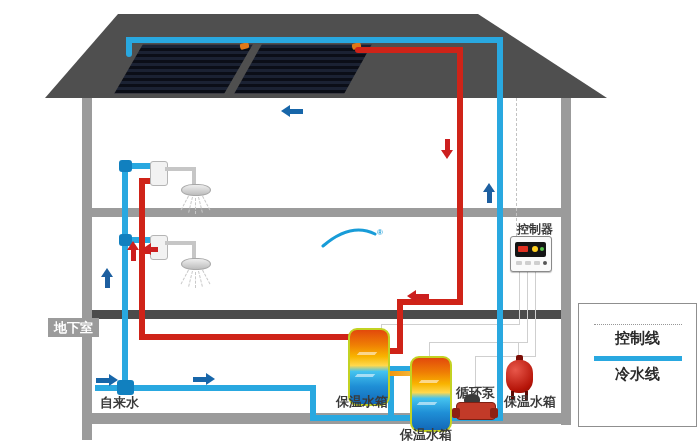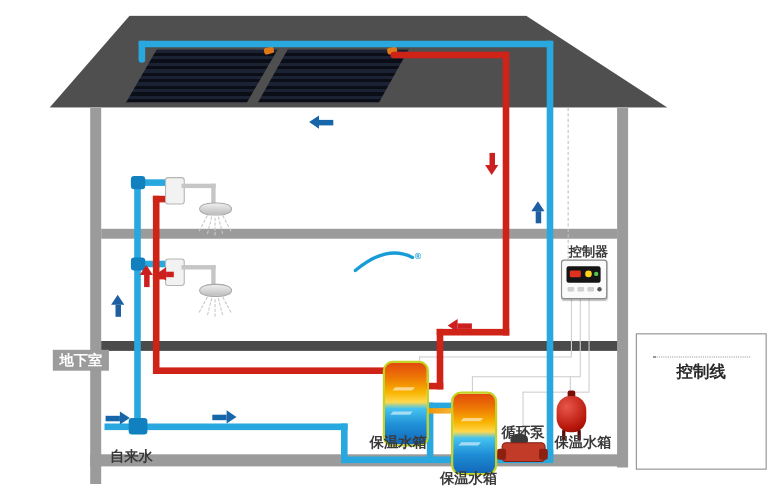--- a/index.html
+++ b/index.html
@@ -173,21 +173,21 @@
       <div class="abs" style="left:17px;top:4px;width:6px;height:6px;background:#ffcf20;border-radius:50%;"></div>
       <div class="abs" style="left:25px;top:5px;width:4px;height:4px;background:#57c24a;border-radius:50%;"></div>
     </div>
     <div class="abs" style="left:5px;top:24px;width:6px;height:4px;background:#cfcfcf;border-radius:1px;"></div>
     <div class="abs" style="left:14px;top:24px;width:6px;height:4px;background:#cfcfcf;border-radius:1px;"></div>
     <div class="abs" style="left:23px;top:24px;width:6px;height:4px;background:#cfcfcf;border-radius:1px;"></div>
     <div class="abs" style="left:32px;top:24px;width:4px;height:4px;background:#555;border-radius:50%;"></div>
   </div>
 
   <div class="abs badge" style="left:48px;top:318px;">地下室</div>
-  <div class="abs lbl" style="left:100px;top:408px;">自来水</div>
+  <div class="abs lbl" style="left:100px;top:396px;">自来水</div>
 
   <div class="arrow" style="--c:#1766a9;left:281px;top:105px;">
     <div class="tri tri-left"></div>
       <div class="shaft-h"></div>
   </div>
   <div class="arrow v" style="--c:#cc1f1f;left:441px;top:139px;">
     <div class="shaft-v"></div>
       <div class="tri tri-down"></div>
   </div>
   <div class="arrow v" style="--c:#1d5fa0;left:483px;top:183px;">
@@ -224,15 +224,19 @@
       <path d="M2 20 Q 30 -4 54 8" stroke="#189cd8" stroke-width="3" fill="none" stroke-linecap="round"></path>
     </svg>
     <span class="logo-reg abs" style="left:114px;top:0px;">®</span>
   </div>
 
   <div class="abs legend" style="left:578px;top:303px;width:117px;height:122px;font-family:Liberation Serif, serif;">
     <div class="row" style="margin-top:20px;">
       <div class="line line-dot"></div>
       <div class="lab">控制线</div>
     </div>
+    <div class="row">
+      <div class="line line-cold"></div>
+      <div class="lab">冷水线</div>
+    </div>
   </div>
 
 </div>
 
 </body></html>

